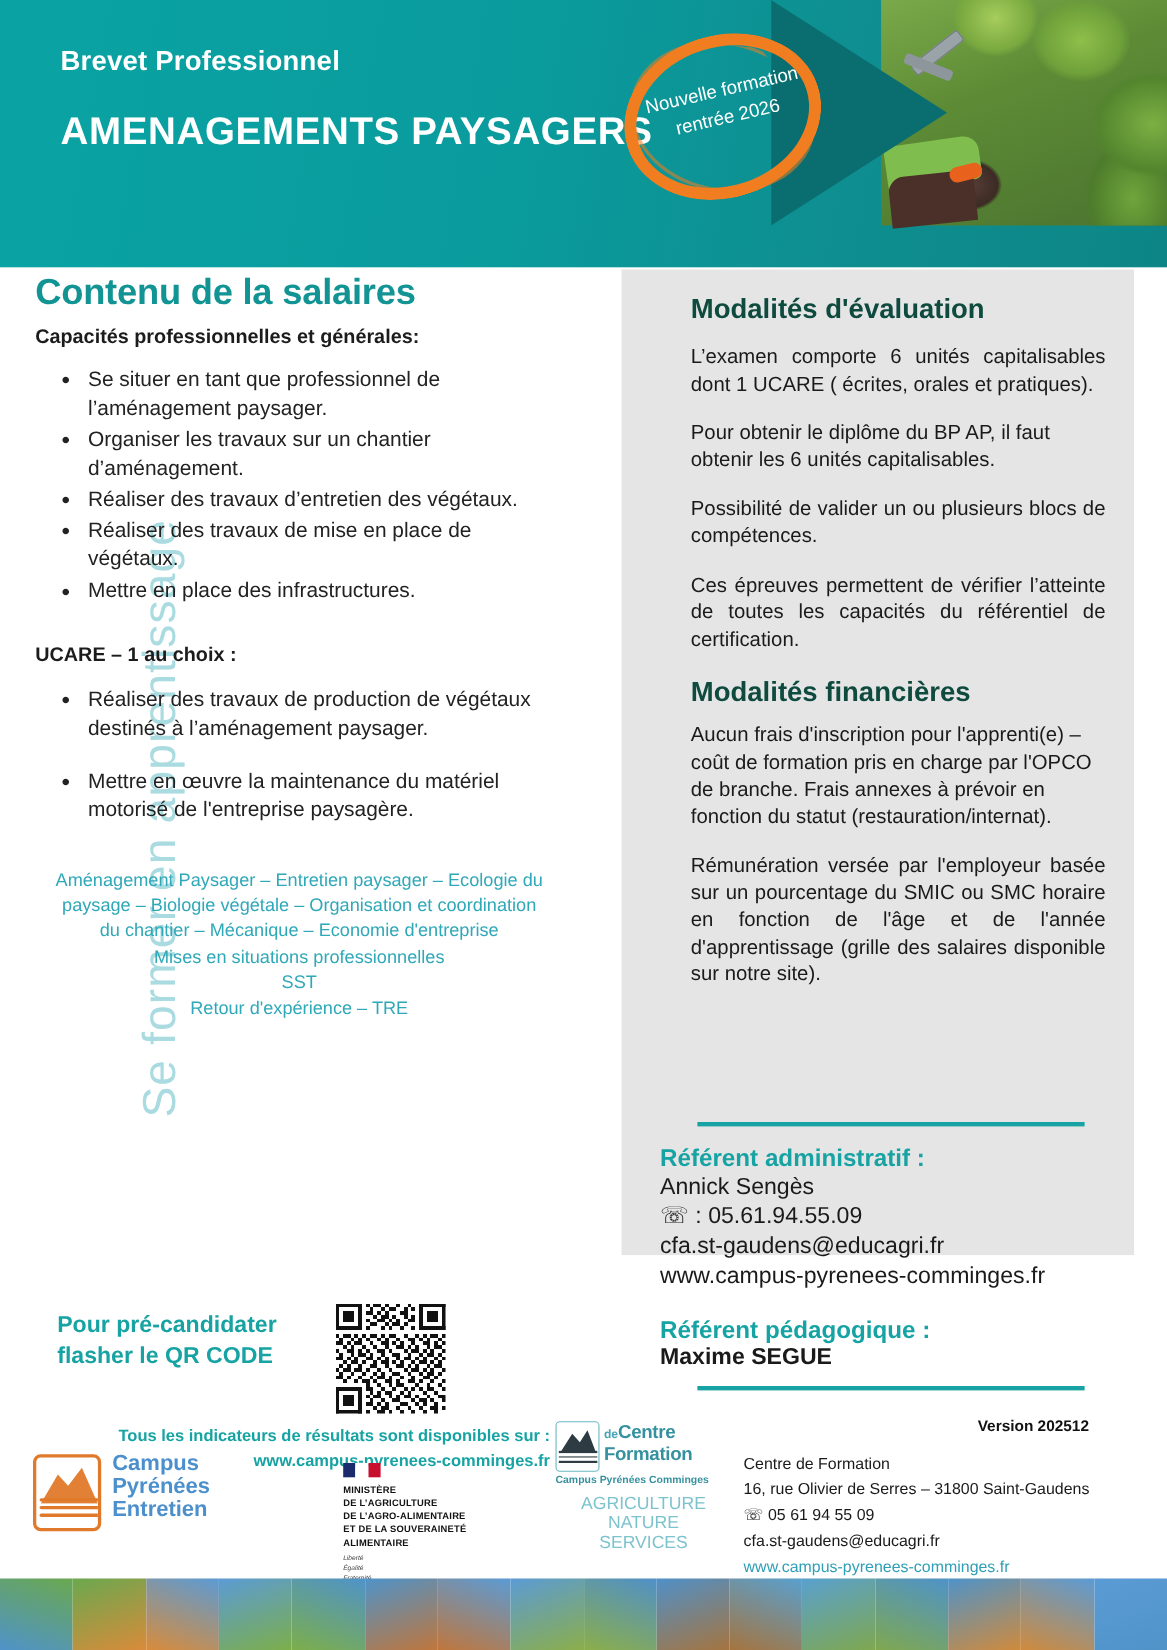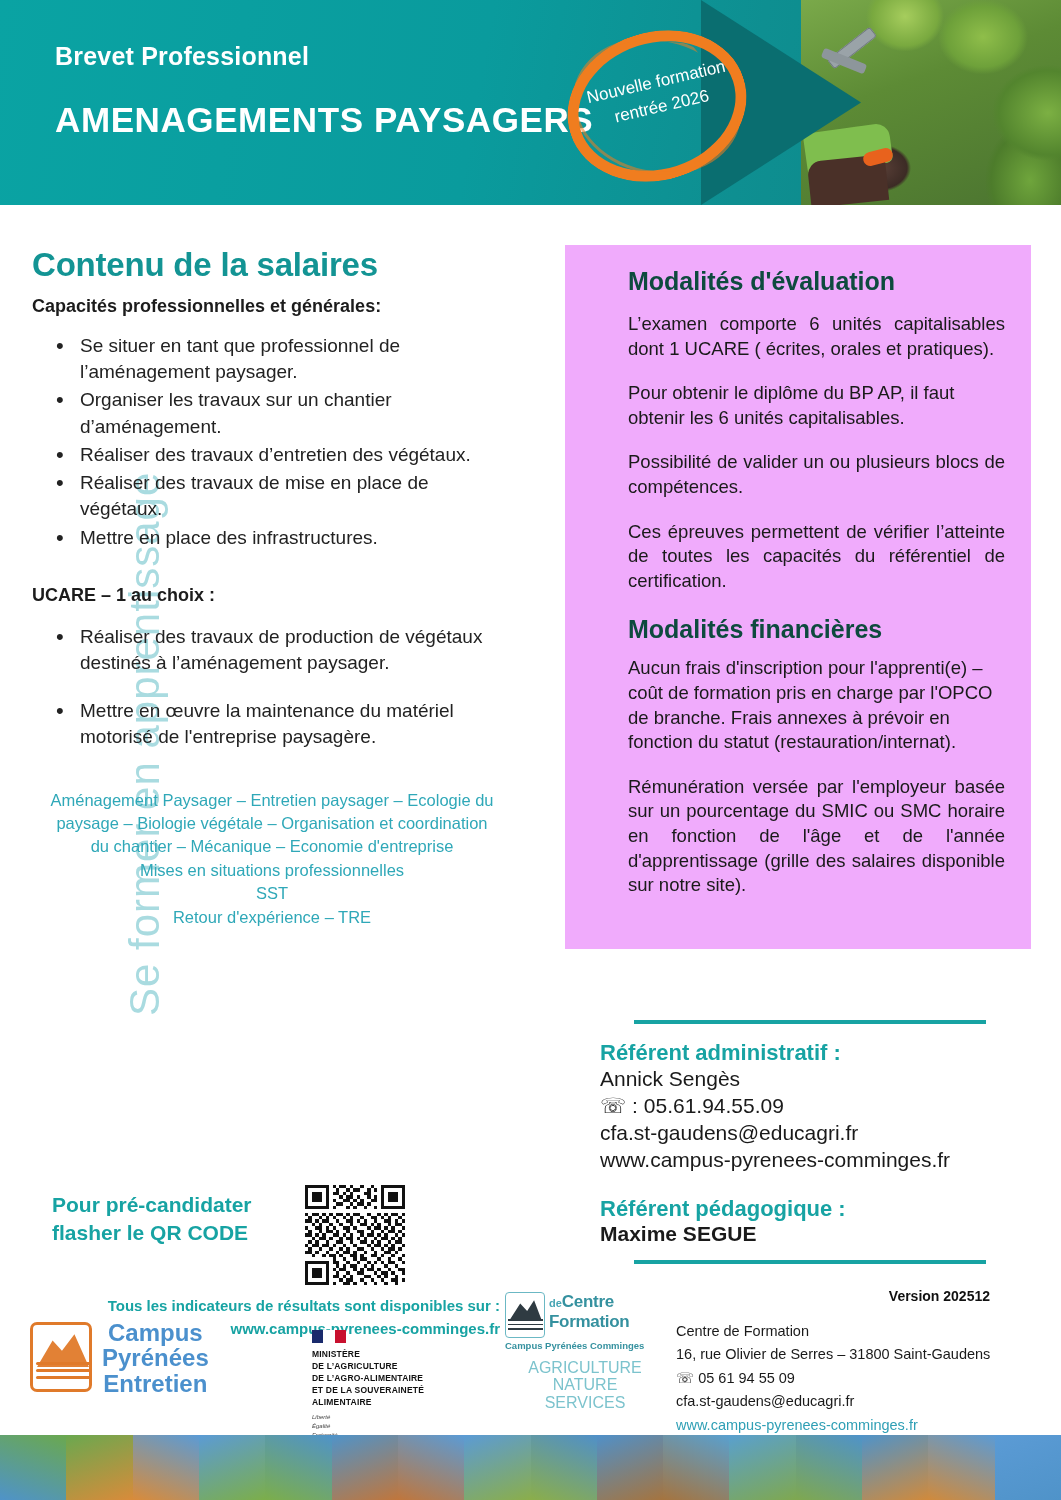--- a/index.html
+++ b/index.html
@@ -6,21 +6,21 @@
   html, body {
     width: 1061px; height: 1500px;
     background: #ffffff;
     font-family: "Liberation Sans", sans-serif;
     overflow: hidden;
   }
   .page { position: relative; width: 1061px; height: 1500px; background:#fff; }
 
   
   .header {
-    position: absolute; left:0; top:0; width:1061px; height:205px;
+    position: absolute; left:0; top:0; width:1061px; height:243px;
     background: linear-gradient(100deg, #0aa3a3 0%, #0a9b9d 45%, #0e8f91 70%, #0d8586 100%);
     overflow: hidden;
   }
   .header-photo {
     position:absolute; right:0; top:0; width:260px; height:205px;
     background:
       radial-gradient(ellipse 60px 50px at 70% 18%, #8fbe4a 0%, #6ea13a 60%, transparent 75%),
       radial-gradient(ellipse 70px 60px at 95% 55%, #7cb043 0%, #53852e 70%, transparent 80%),
       radial-gradient(ellipse 50px 45px at 40% 8%, #a6cd5d 0%, #79a93f 65%, transparent 78%),
       radial-gradient(ellipse 55px 70px at 88% 88%, #6fa53c 0%, #4d7c2b 70%, transparent 82%),
@@ -115,22 +115,22 @@
   .vert-text {
     position:absolute; left:-235px; top:612px; width:760px;
     transform: rotate(-90deg);
     transform-origin: center center;
     color:#a9dbe0; font-size:42px; letter-spacing:1px;
     white-space:nowrap; text-align:left;
   }
 
   
   .right-panel {
-    position:absolute; left:565px; top:245px; width:466px; height:704px;
-    background:#f0abfc;
+    position:absolute; left:565px; top:245px; width:466px; height:896px;
+    background:#e5e5e5;
   }
   .panel-inner { padding: 22px 26px 0 63px; }
   .h2-dark {
     color:#0e4a3e; font-size:25px; font-weight:bold; margin-bottom:16px;
   }
   .h2-teal {
     color:#0e4a3e; font-size:25px; font-weight:bold; margin:22px 0 12px 0;
   }
   .p-just {
     font-size:18.5px; line-height:1.33; color:#1a1a1a;
@@ -174,21 +174,21 @@
     background:#e07a2a;
     clip-path: polygon(0 100%, 30% 22%, 48% 52%, 72% 4%, 100% 100%);
     opacity:.95;
   }
   .logo-campus .lines { position:absolute; left:3px; bottom:5px; width:54px; height:22px; }
   .logo-campus .lines i {
     display:block; height:3px; background:#e07a2a; margin-bottom:4px; border-radius:2px;
   }
   .logo-campus .words {
     position:absolute; left:72px; top:0px;
-    color:#4b90cd; font-weight:bold; font-size:24px; line-height:1.06;text-align:center;
+    color:#4b90cd; font-weight:bold; font-size:20px; line-height:1.06;
   }
   .logo-min { position:absolute; left:312px; top:1330px; width:170px; }
   .logo-min .flag { display:flex; width:34px; height:13px; margin-bottom:5px; }
   .logo-min .flag span { flex:1; }
   .logo-min .f1 { background:#1a2a6c; }
   .logo-min .f2 { background:#ffffff; }
   .logo-min .f3 { background:#c8102e; }
   .logo-min .mtxt { font-size:8.5px; font-weight:bold; color:#111; line-height:1.42; letter-spacing:.2px; }
   .logo-min .devise { font-size:6px; color:#444; line-height:1.5; margin-top:5px; font-style:italic; }
 

